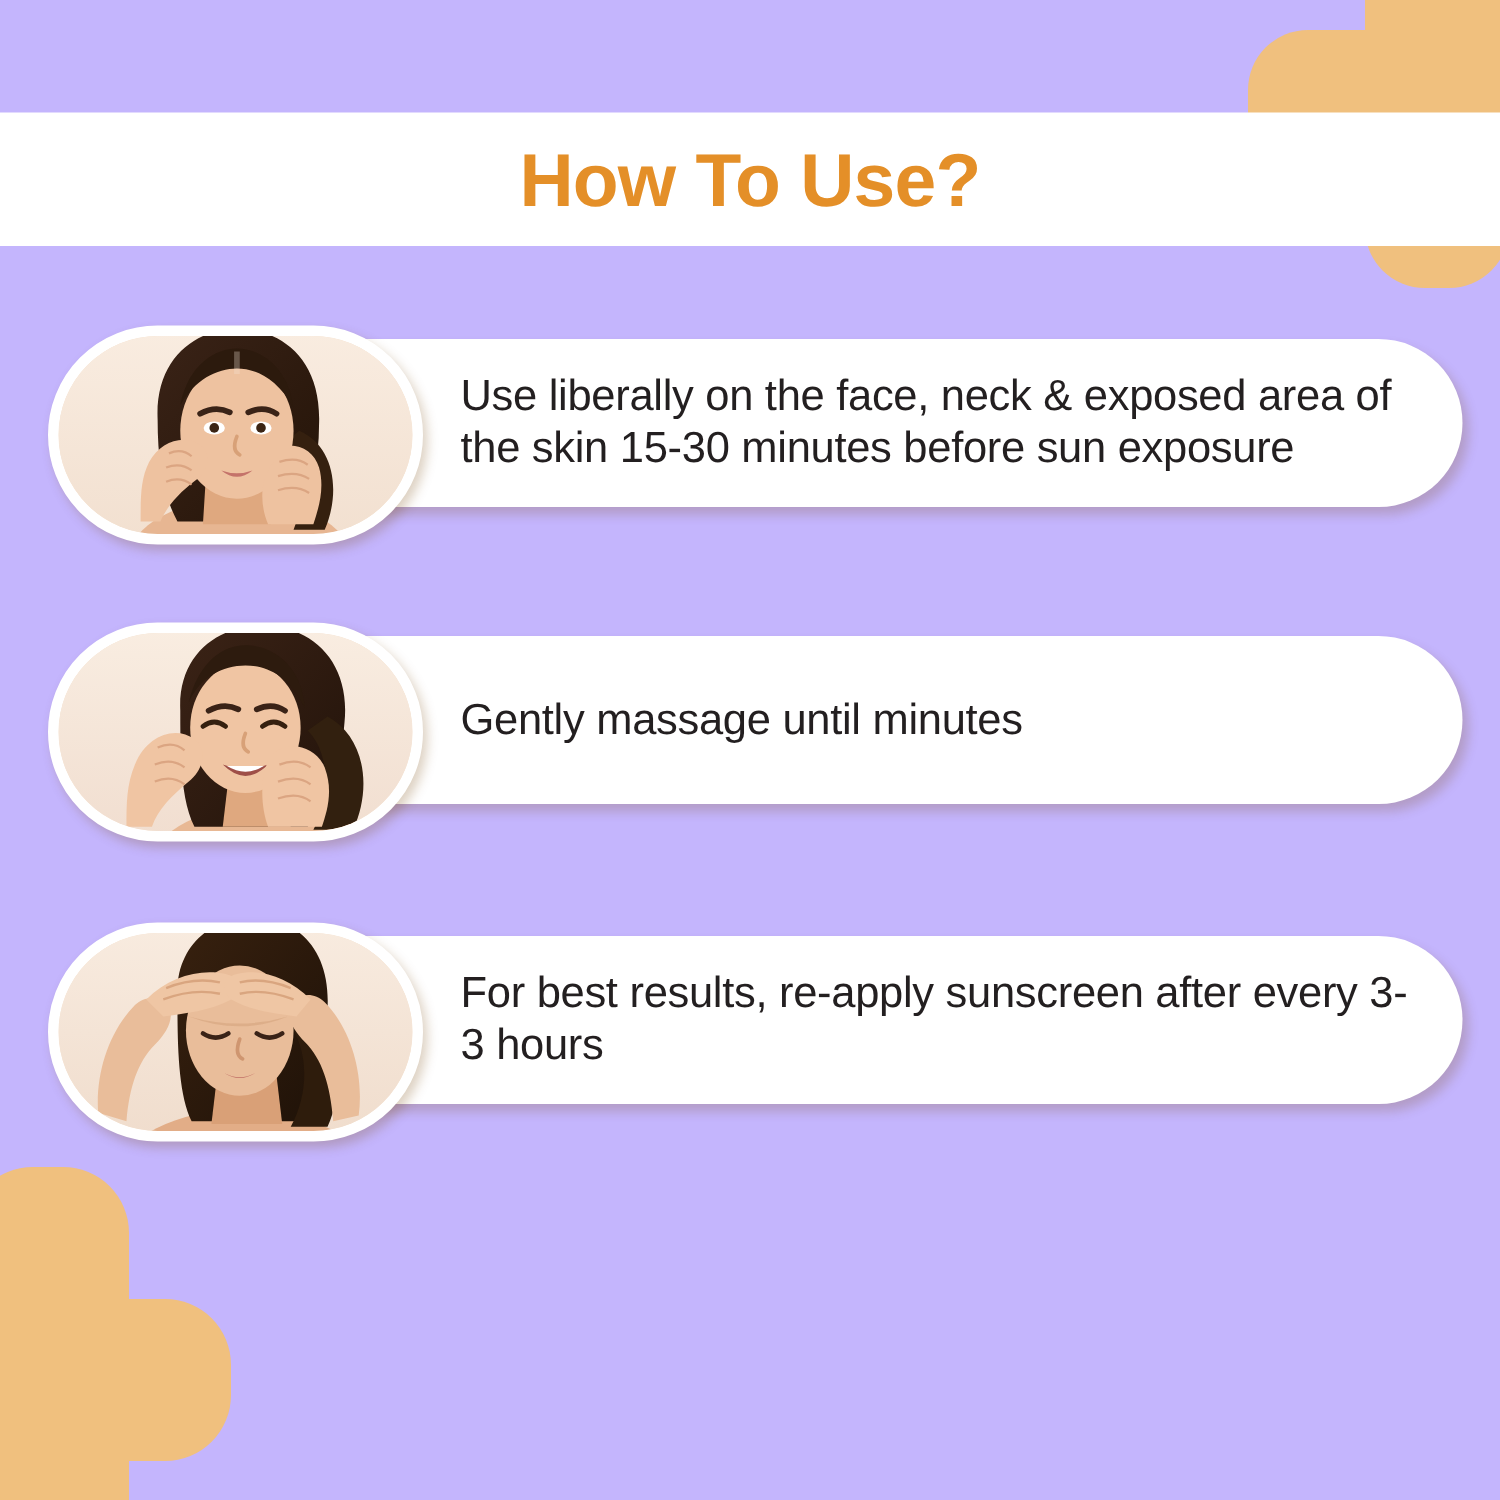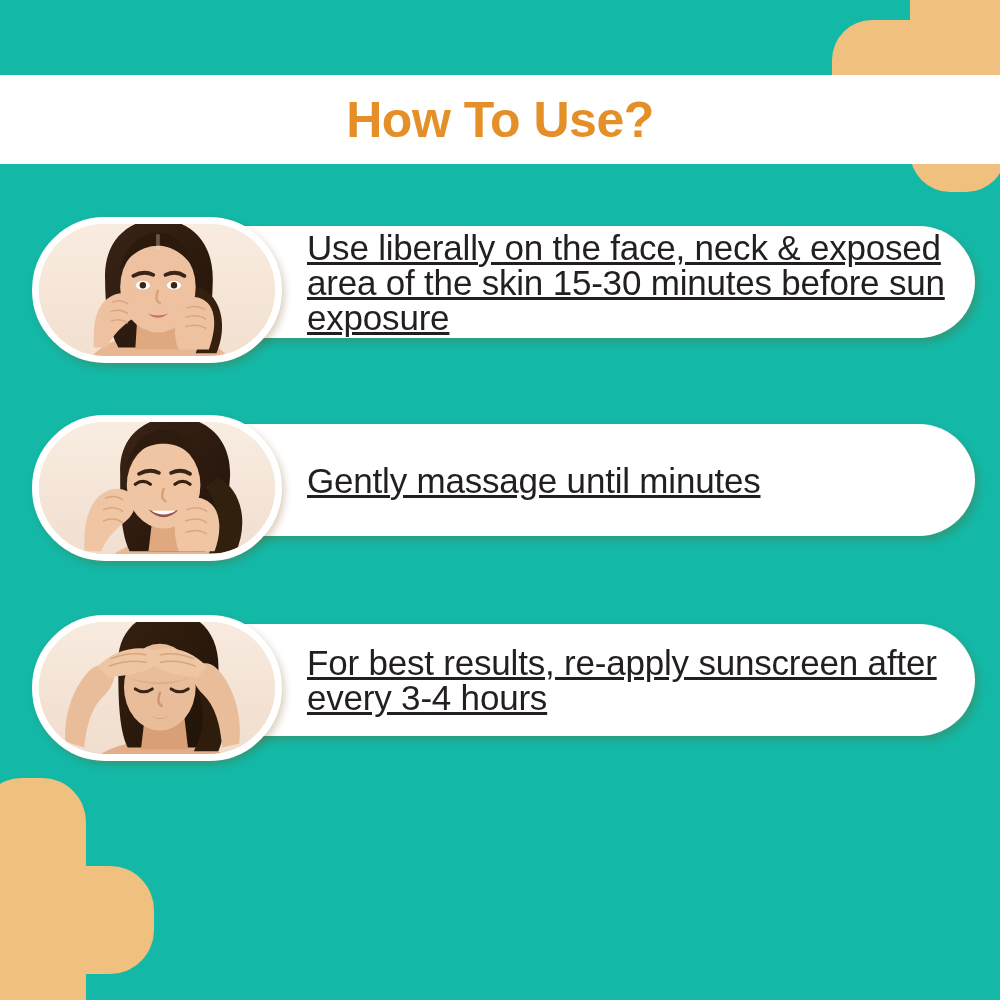--- a/index.html
+++ b/index.html
@@ -11,21 +11,21 @@
     height: 1000px;
     overflow: hidden;
     font-family: "Liberation Sans", sans-serif;
     background: #e8a85c;
   }
 
   .page {
     position: relative;
     width: 1000px;
     height: 1000px;
-    background: #14b8a6;
+    background: #c4b5fd;
     overflow: hidden;
   }
 
   
   .deco {
     position: absolute;
     pointer-events: none;
   }
   .deco-bar {
     position: absolute;
@@ -98,24 +98,23 @@
   }
 
   .card-1 { top: 226px; height: 112px; }
   .card-2 { top: 424px; height: 112px; }
   .card-3 { top: 624px; height: 112px; }
 
   .card-text {
     margin-left: 272px;
     margin-right: 30px;
     color: #231f20;
-    font-size: 35px;
+    font-size: 29px;
     line-height: 35px;
     letter-spacing: -0.2px;
-    text-decoration: underline;
   }
 
   
   .photo {
     position: absolute;
     left: 32px;
     width: 250px;
     height: 146px;
     border-radius: 73px;
     background: #f7e8da;
@@ -162,21 +161,21 @@
 
     <div class="card card-1">
       <div class="card-text">Use liberally on the face, neck &amp; exposed area of the skin 15-30 minutes before sun exposure</div>
     </div>
 
     <div class="card card-2">
       <div class="card-text">Gently massage until minutes</div>
     </div>
 
     <div class="card card-3">
-      <div class="card-text">For best results, re-apply sunscreen after every 3-4 hours</div>
+      <div class="card-text">For best results, re-apply sunscreen after every 3-3 hours</div>
     </div>
 
     <div class="photo photo-1">
       <div class="photo-inner">
         <svg viewBox="0 0 250 146" preserveAspectRatio="xMidYMid slice" aria-hidden="true">
           <defs>
             <linearGradient id="bg1" x1="0" y1="0" x2="0" y2="1">
               <stop offset="0" stop-color="#f9ece0"></stop>
               <stop offset="1" stop-color="#f2e0d0"></stop>
             </linearGradient>

